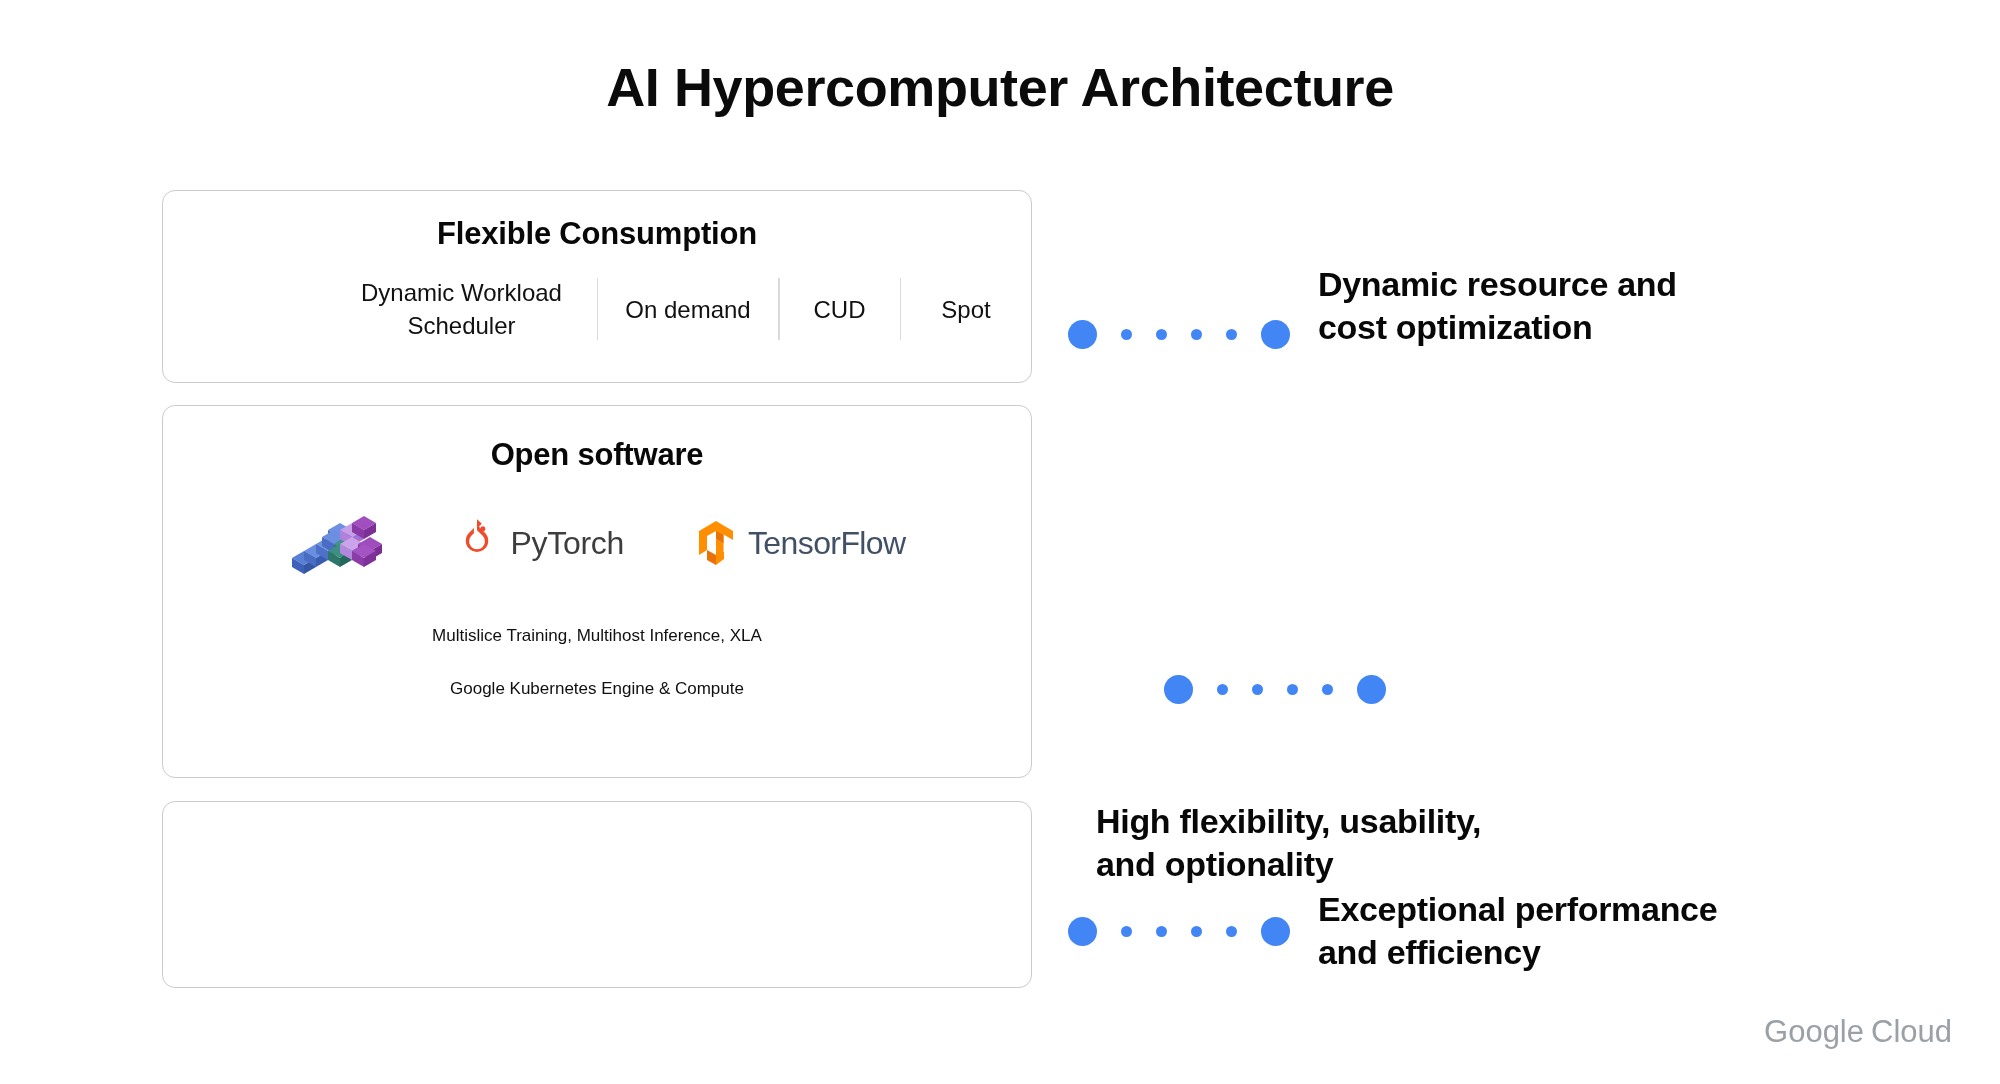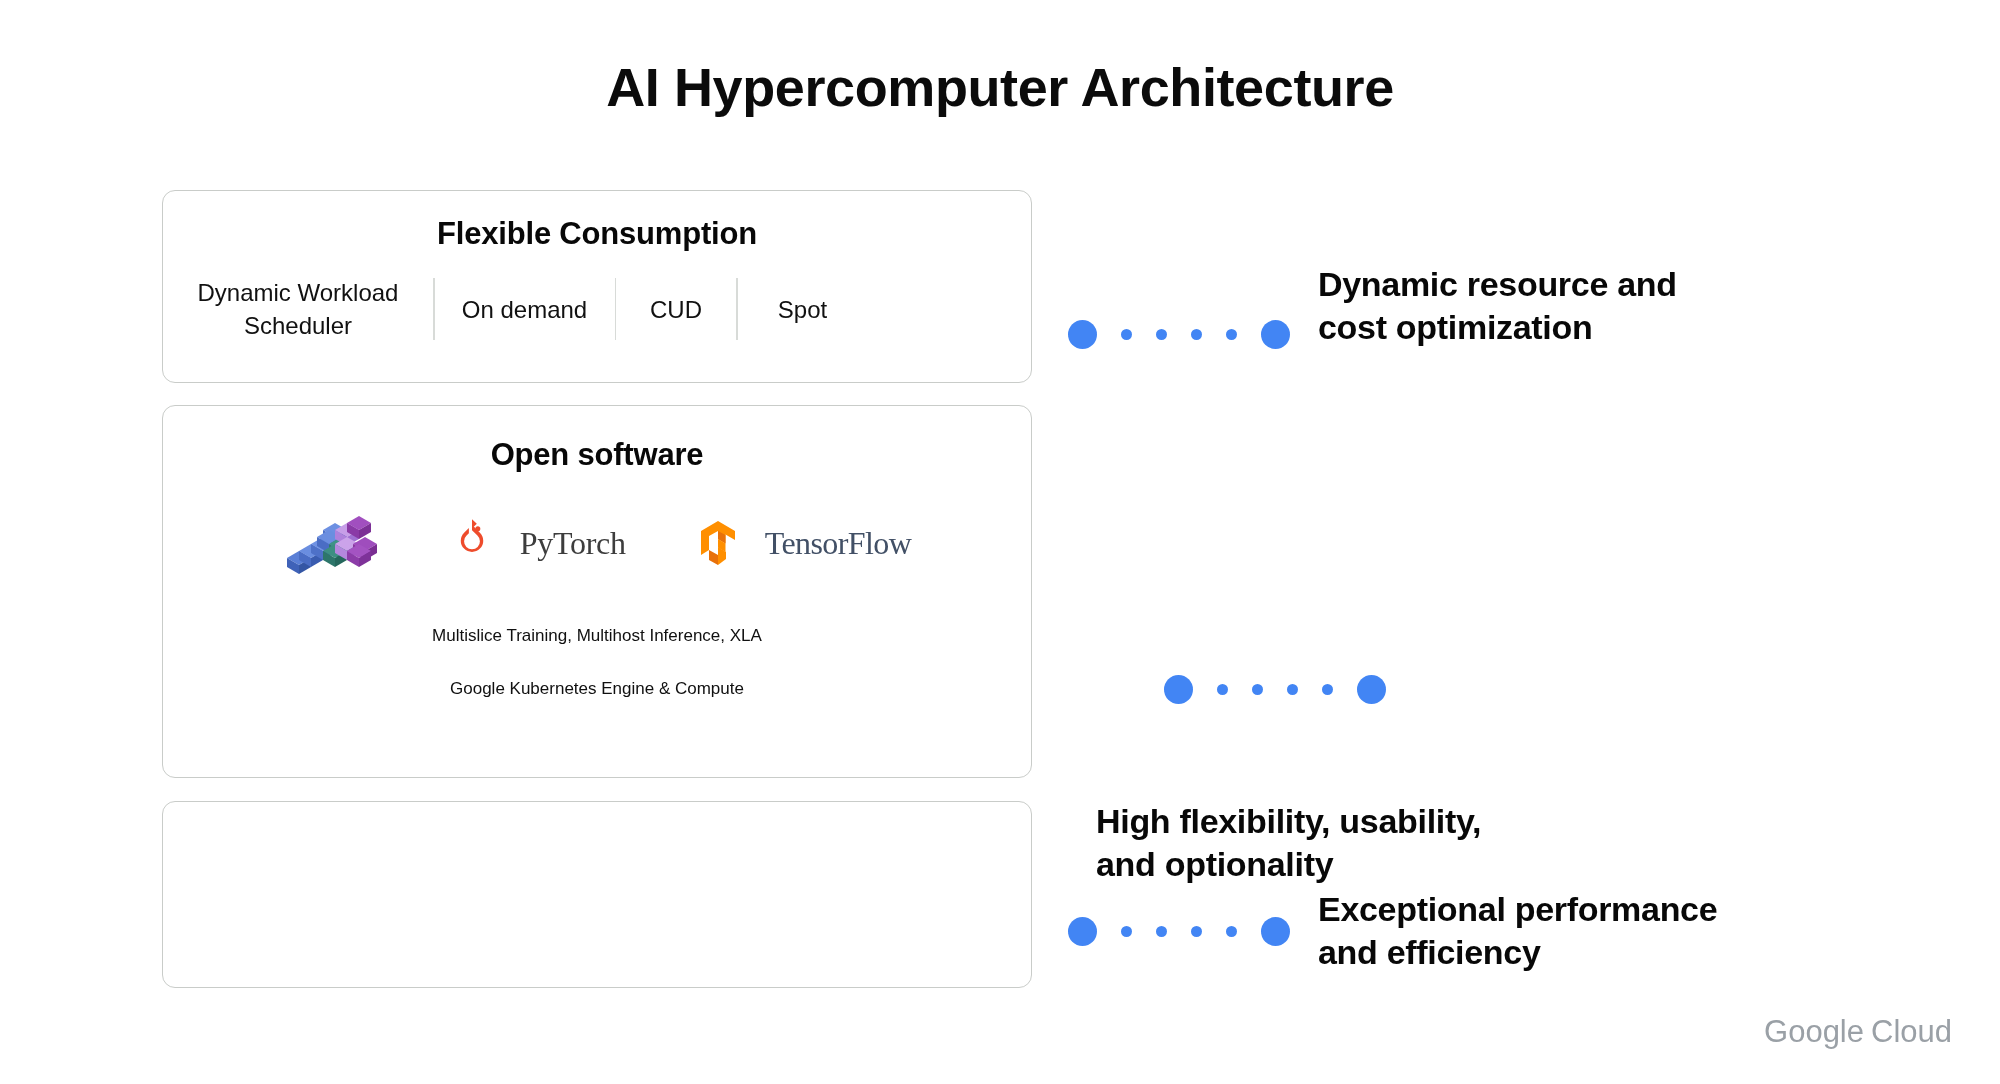--- a/index.html
+++ b/index.html
@@ -61,21 +61,21 @@
     color: #080808;
     text-align: center;
     line-height: 1.2;
   }
   .card-3 .card-title { font-size: 31px; }
 
   
   .item-row {
     display: flex;
     align-items: stretch;
-    justify-content: flex-start;
+    justify-content: flex-end;
     width: 100%;
     margin-top: 22px;
   }
   .item {
     font-size: 24px;
     font-weight: 400;
     color: #111111;
     text-align: center;
     line-height: 1.38;
     display: flex;
@@ -105,22 +105,21 @@
     display: flex;
     align-items: center;
     justify-content: center;
     gap: 72px;
     margin-top: 34px;
     height: 72px;
   }
   .logo {
     display: flex;
     align-items: center;
-    gap: 27px;
-    font-family: Liberation Serif, serif;
+    gap: 12px;
   }
   .logo-text {
     font-size: 32px;
     letter-spacing: -0.3px;
   }
   .pytorch-text { color: #3d3d3d; font-weight: 400; }
   .tensorflow-text { color: #425066; font-weight: 500; letter-spacing: -0.6px; text-align: right; }
 
   .sw-lines { margin-top: 46px; width: 100%; text-align: center; }
   .sw-line {

